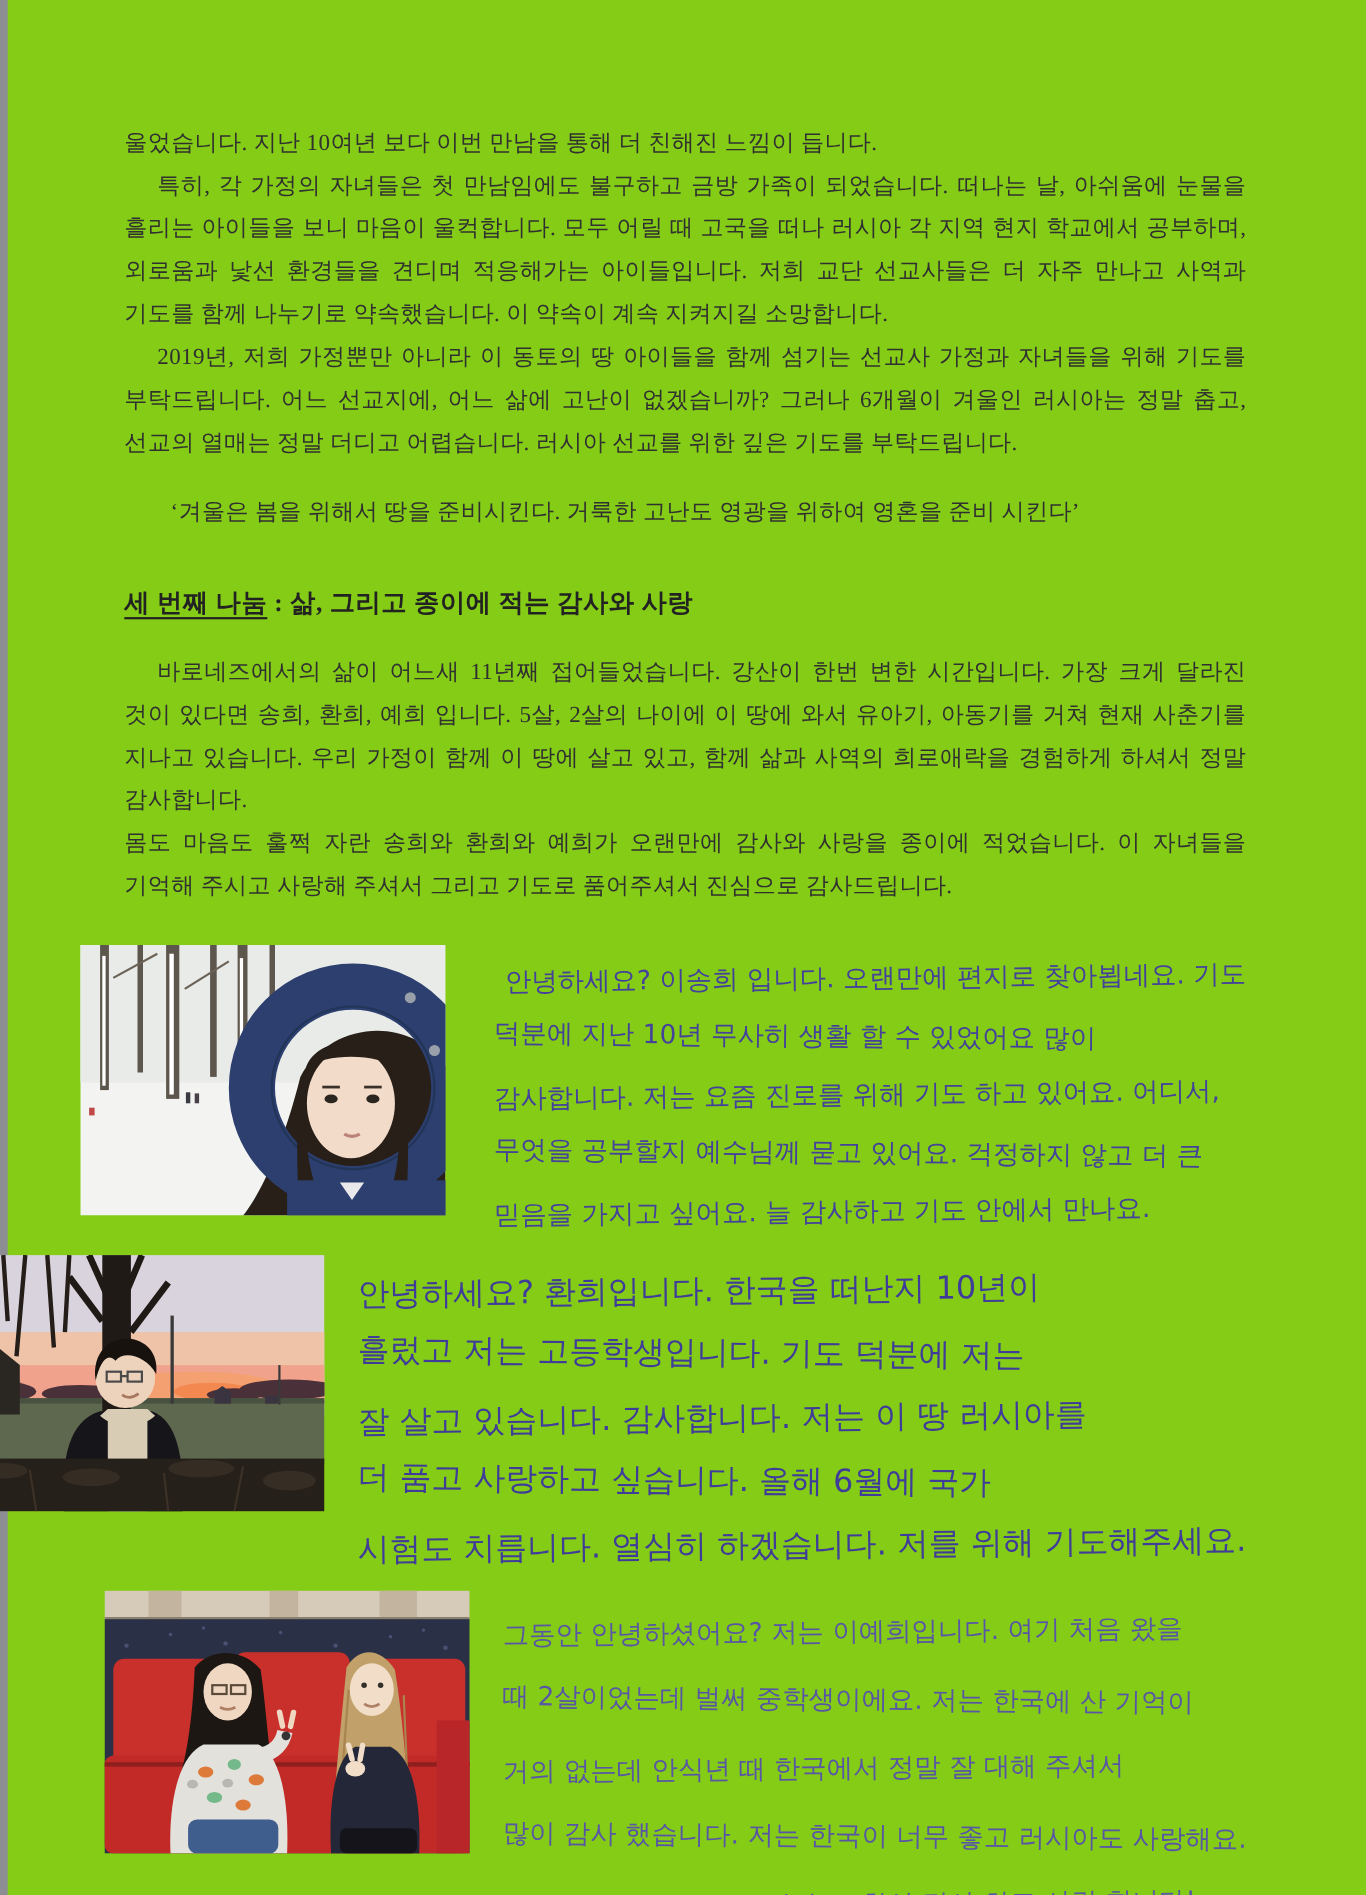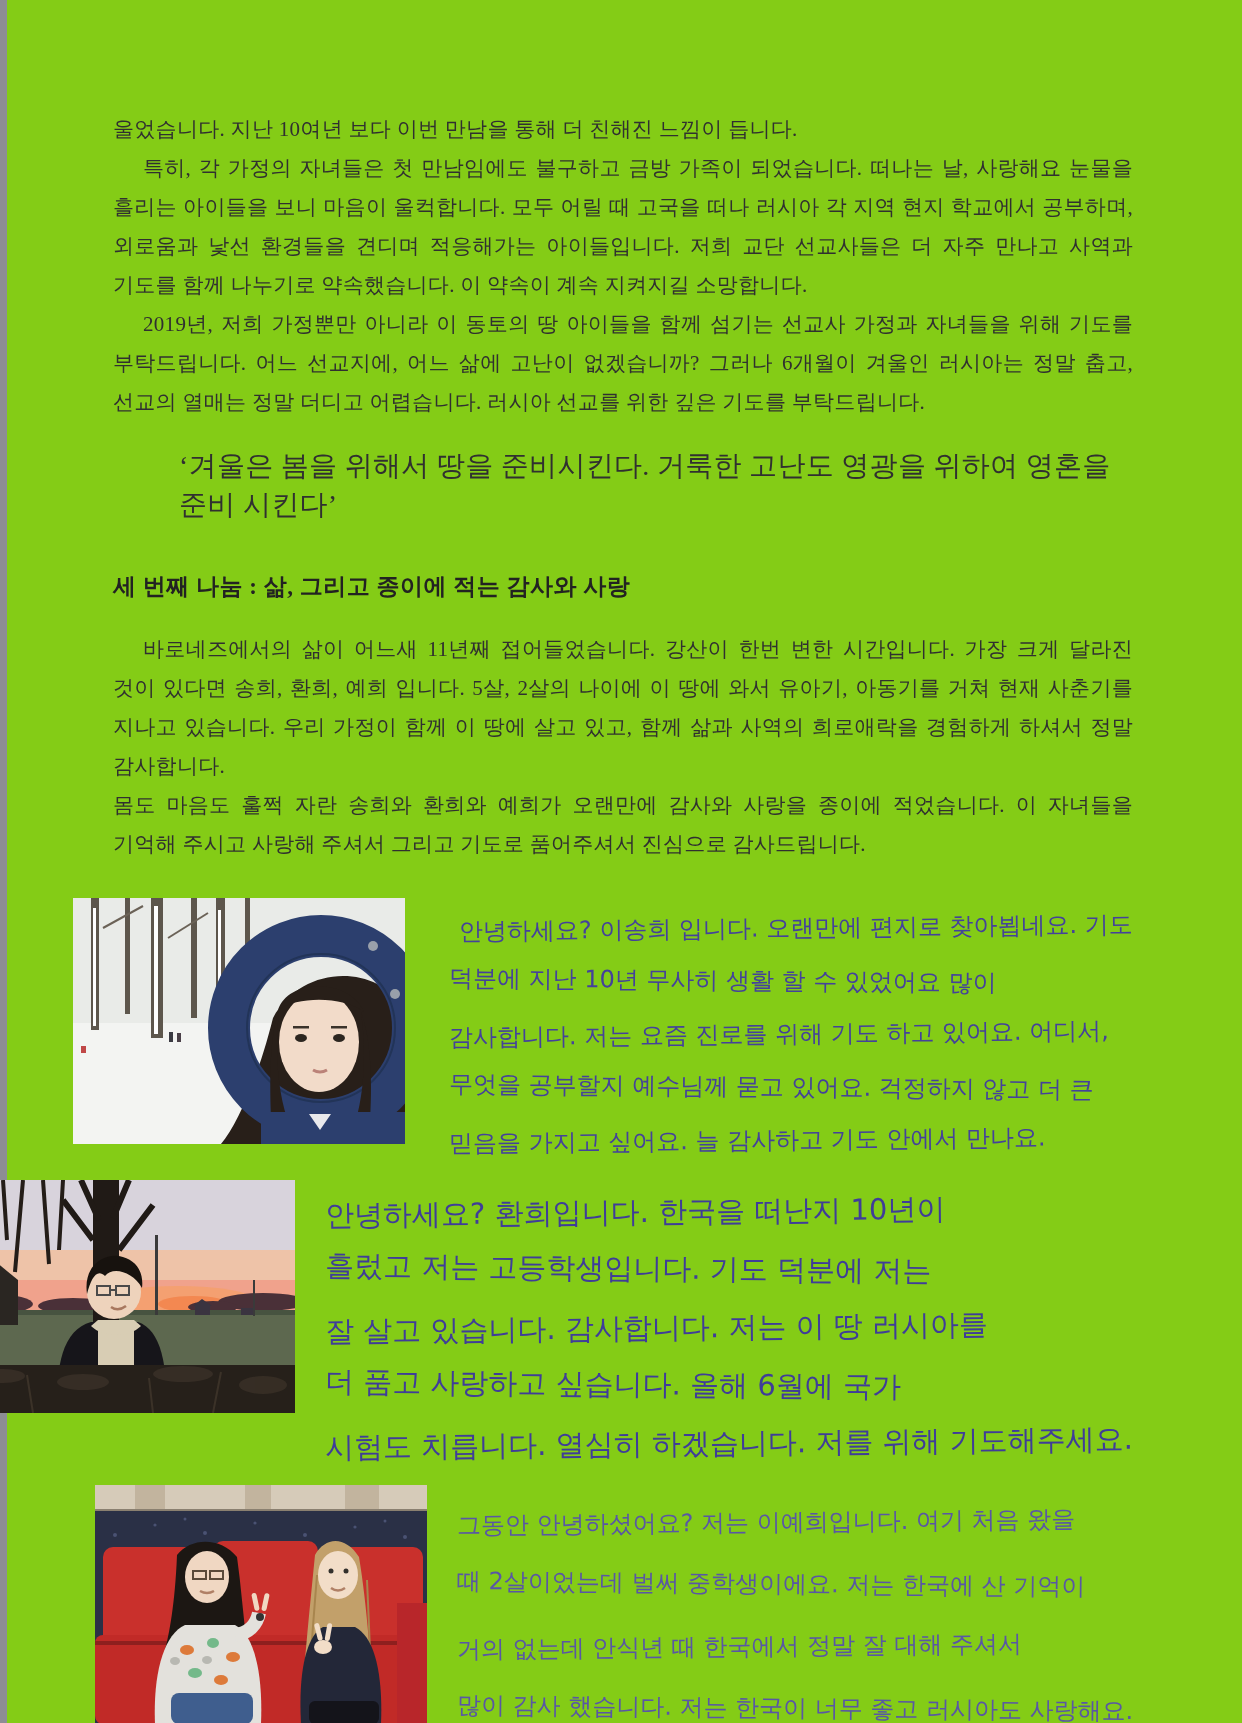--- a/index.html
+++ b/index.html
@@ -3,24 +3,24 @@
 <meta charset="utf-8">
 <style>
   html,body{margin:0;padding:0;background:#ffffff;}
   .page{position:relative;width:1242px;height:1723px;background:#84cc16;overflow:hidden;
         font-family:"Liberation Serif",serif;color:#303030;}
   .edge-strip{position:absolute;left:0;top:0;width:7px;height:100%;background:#8d8d94;}
   .content{position:absolute;left:113px;top:110px;width:1020px;}
   .body-text p{margin:0;font-size:21px;line-height:39px;letter-spacing:.3px;
                text-align:justify;text-align-last:left;word-break:keep-all;}
   p.indent{text-indent:30px;}
-  .quote{margin:24px 0 0 66px;font-size:28px;line-height:39px;letter-spacing:.3px;}
+  .quote{margin:24px 0 0 42px;font-size:21px;line-height:39px;letter-spacing:.3px;}
   h2.section-heading{margin:46px 0 0 0;font-size:23px;line-height:34px;font-weight:bold;
                      color:#222;letter-spacing:.5px;}
-  h2 .u{text-decoration-thickness:2px;text-underline-offset:6px;}
+  h2 .u{text-decoration:underline;text-decoration-thickness:2px;text-underline-offset:6px;}
   .after-heading{margin-top:26px;}
   .media{margin-top:34px;}
   .media-row{display:flex;gap:30px;align-items:flex-start;margin-bottom:13px;justify-content:flex-end;}
   .photo{flex:none;width:332px;display:block;}
   .photo svg{display:block;}
   .letter{flex:1;font-family:"DejaVu Sans",cursive;}
   .letter div{white-space:nowrap;}
   .letter div:nth-child(odd){transform:rotate(-0.6deg);}
   .letter div:nth-child(even){transform:rotate(0.5deg);}
   .letter-1{padding-top:4px;font-size:24px;line-height:53px;color:#44429b;padding-left:14px;}
@@ -30,21 +30,21 @@
 </style>
 </head>
 <body>
 
 <div class="page">
   <div class="edge-strip"></div>
 
   <div class="content">
     <div class="body-text">
       <p>울었습니다. 지난 10여년 보다 이번 만남을 통해 더 친해진 느낌이 듭니다.</p>
-      <p class="indent">특히, 각 가정의 자녀들은 첫 만남임에도 불구하고 금방 가족이 되었습니다. 떠나는 날, 사랑해요 눈물을 흘리는 아이들을 보니 마음이 울컥합니다. 모두 어릴 때 고국을 떠나 러시아 각 지역 현지 학교에서 공부하며, 외로움과 낯선 환경들을 견디며 적응해가는 아이들입니다. 저희 교단 선교사들은 더 자주 만나고 사역과 기도를 함께 나누기로 약속했습니다. 이 약속이 계속 지켜지길 소망합니다.</p>
+      <p class="indent">특히, 각 가정의 자녀들은 첫 만남임에도 불구하고 금방 가족이 되었습니다. 떠나는 날, 아쉬움에 눈물을 흘리는 아이들을 보니 마음이 울컥합니다. 모두 어릴 때 고국을 떠나 러시아 각 지역 현지 학교에서 공부하며, 외로움과 낯선 환경들을 견디며 적응해가는 아이들입니다. 저희 교단 선교사들은 더 자주 만나고 사역과 기도를 함께 나누기로 약속했습니다. 이 약속이 계속 지켜지길 소망합니다.</p>
       <p class="indent">2019년, 저희 가정뿐만 아니라 이 동토의 땅 아이들을 함께 섬기는 선교사 가정과 자녀들을 위해 기도를 부탁드립니다. 어느 선교지에, 어느 삶에 고난이 없겠습니까? 그러나 6개월이 겨울인 러시아는 정말 춥고, 선교의 열매는 정말 더디고 어렵습니다. 러시아 선교를 위한 깊은 기도를 부탁드립니다.</p>
     </div>
 
     <p class="quote">‘겨울은 봄을 위해서 땅을 준비시킨다. 거룩한 고난도 영광을 위하여 영혼을 준비 시킨다’</p>
 
     <h2 class="section-heading"><span class="u">세 번째 나눔</span><span> : 삶, 그리고 종이에 적는 감사와 사랑</span></h2>
 
     <div class="body-text after-heading">
       <p class="indent">바로네즈에서의 삶이 어느새 11년째 접어들었습니다. 강산이 한번 변한 시간입니다. 가장 크게 달라진 것이 있다면 송희, 환희, 예희 입니다. 5살, 2살의 나이에 이 땅에 와서 유아기, 아동기를 거쳐 현재 사춘기를 지나고 있습니다. 우리 가정이 함께 이 땅에 살고 있고, 함께 삶과 사역의 희로애락을 경험하게 하셔서 정말 감사합니다.</p>
       <p>몸도 마음도 훌쩍 자란 송희와 환희와 예희가 오랜만에 감사와 사랑을 종이에 적었습니다. 이 자녀들을 기억해 주시고 사랑해 주셔서 그리고 기도로 품어주셔서 진심으로 감사드립니다.</p>

